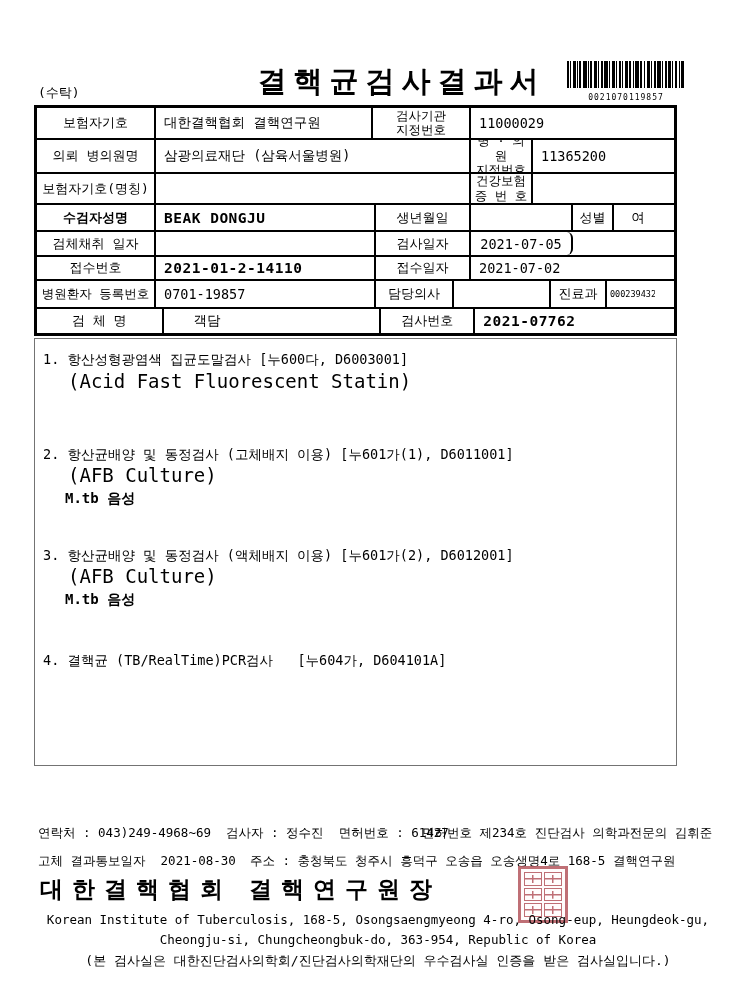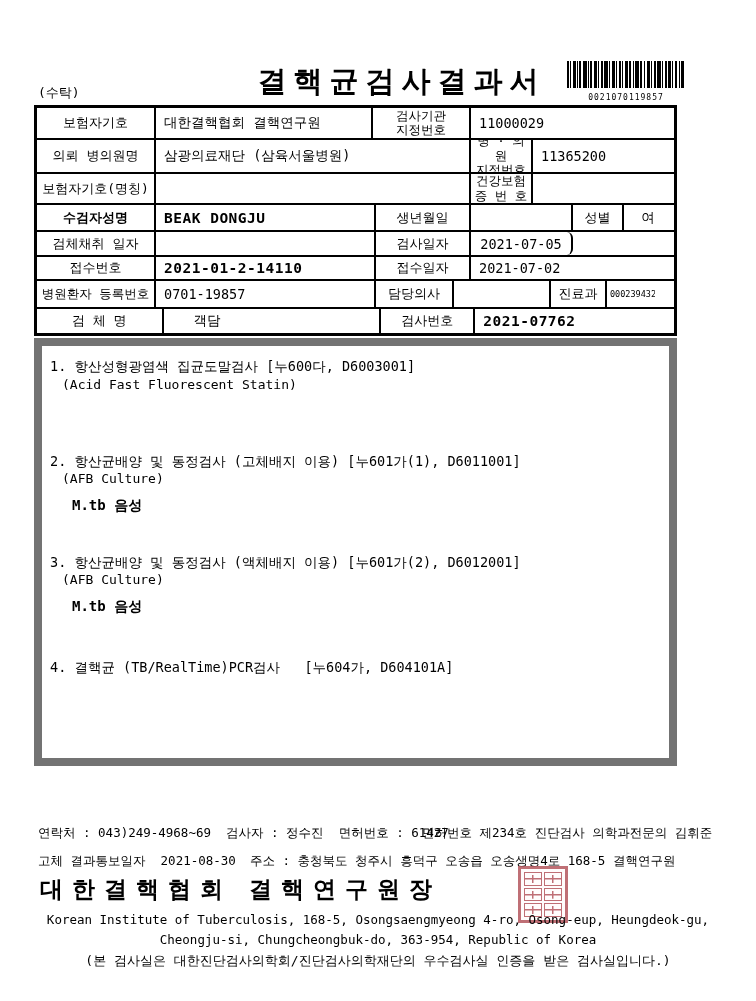--- a/index.html
+++ b/index.html
@@ -28,23 +28,23 @@
   .cell { border-right:2px solid #000; display:flex; align-items:center; font-size:13px; overflow:hidden; }
   .cell:last-child { border-right:none; }
   .lbl { justify-content:center; text-align:center; }
   .lbl2 { justify-content:center; text-align:center; white-space:pre-line; line-height:1.15; font-size:12.5px; }
   .val { padding-left:8px; font-size:13.5px; }
   .val.center { padding-left:0; justify-content:center; }
   .bold { font-weight:bold; font-size:14.5px; letter-spacing:0.5px; }
   .tiny { font-size:8.5px; padding-left:3px; letter-spacing:0; }
 
   
-  .results-box { left:34px; top:338px; width:643px; height:428px; border:8px solid #737373; background:#fff; }
+  .results-box { left:34px; top:338px; width:643px; height:428px; border:1px solid #737373; background:#fff; }
   .res-line1 { position:absolute; left:8px; font-size:13.5px; white-space:pre; }
-  .res-line2 { position:absolute; left:20px; font-size:13px; white-space:pre; }
+  .res-line2 { position:absolute; left:33px; font-size:19px; white-space:pre; }
   .res-result { position:absolute; left:30px; font-size:14px; font-weight:bold; white-space:pre; }
 
   
   .f-small { position:absolute; font-size:12.5px; white-space:pre; }
   .inst-line {
     position:absolute; left:40px; top:874px; width:570px; text-align:left;
     font-size:23px; font-weight:bold; letter-spacing:9px;
     font-family:"DejaVu Sans","Liberation Sans",sans-serif;
   }
   .center-line { position:absolute; left:0; right:0; text-align:center; font-size:12.5px; white-space:pre; }
@@ -133,21 +133,21 @@
       <div class="cell val" style="width:315px;"></div>
       <div class="cell lbl2" style="width:62px;">건강보험
 증 번 호</div>
       <div class="cell val" style="width:139px;"></div>
     </div>
     <div class="irow" style="height:27px;">
       <div class="cell lbl" style="width:119px;font-weight:bold;">수검자성명</div>
       <div class="cell val bold" style="width:220px;">BEAK DONGJU</div>
       <div class="cell lbl" style="width:95px;">생년월일</div>
       <div class="cell val" style="width:102px;"></div>
-      <div class="cell lbl" style="width:51px;font-family:Liberation Serif, serif;">성별</div>
+      <div class="cell lbl" style="width:41px;font-family:Liberation Serif, serif;">성별</div>
       <div class="cell val center" style="width:48px;">여</div>
     </div>
     <div class="irow" style="height:25px;">
       <div class="cell lbl" style="width:119px;">검체채취 일자</div>
       <div class="cell val" style="width:220px;"></div>
       <div class="cell lbl" style="width:95px;">검사일자</div>
       <div class="cell val center" style="width:102px;border-radius:6px;">2021-07-05</div>
       <div class="cell val" style="width:99px;"></div>
     </div>
     <div class="irow" style="height:24px;">

